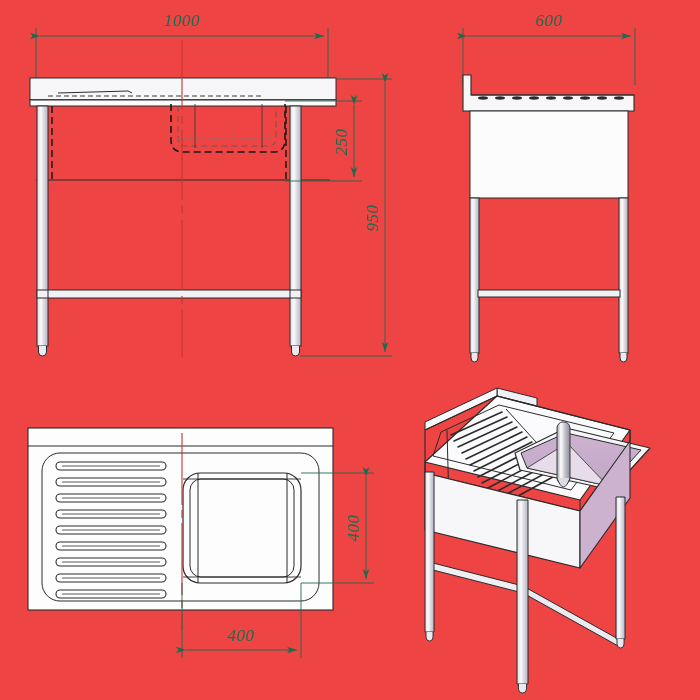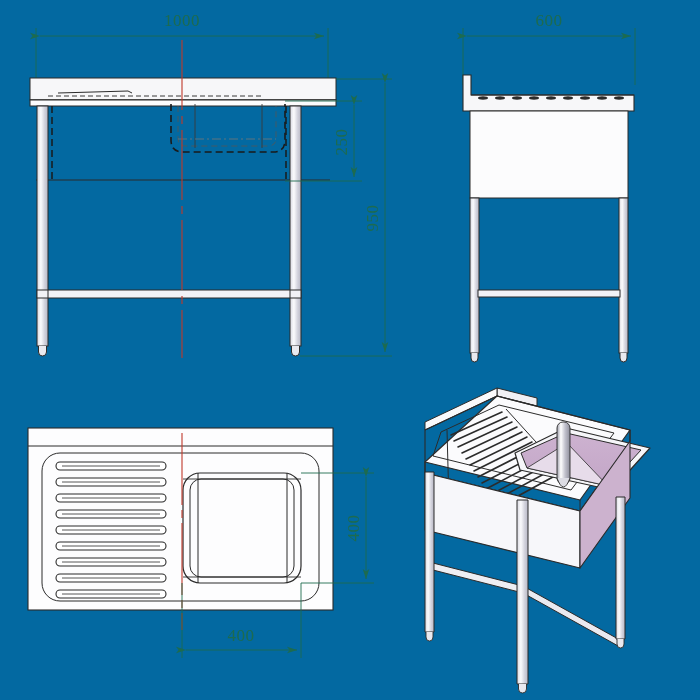--- a/index.html
+++ b/index.html
@@ -1,18 +1,18 @@
 <!DOCTYPE html>
 <html><head>
 <meta charset="utf-8">
 <style>
   html,body{margin:0;padding:0;background:#ffffff;}
   body{width:700px;height:700px;overflow:hidden;
        font-family:"Liberation Serif","DejaVu Serif",serif;}
-  #sheet{position:relative;width:700px;height:700px;background:#0369a1;}
+  #sheet{position:relative;width:700px;height:700px;background:#ef4444;font-style:italic;}
   svg{display:block;}
   .dimtext{font-family:"Liberation Serif","DejaVu Serif",serif;
            font-size:17px;fill:#1d6b4f;letter-spacing:0.5px;}
 </style>
 </head>
 <body>
 
 <div id="sheet">
 <svg width="700" height="700" viewBox="0 0 700 700">
 

